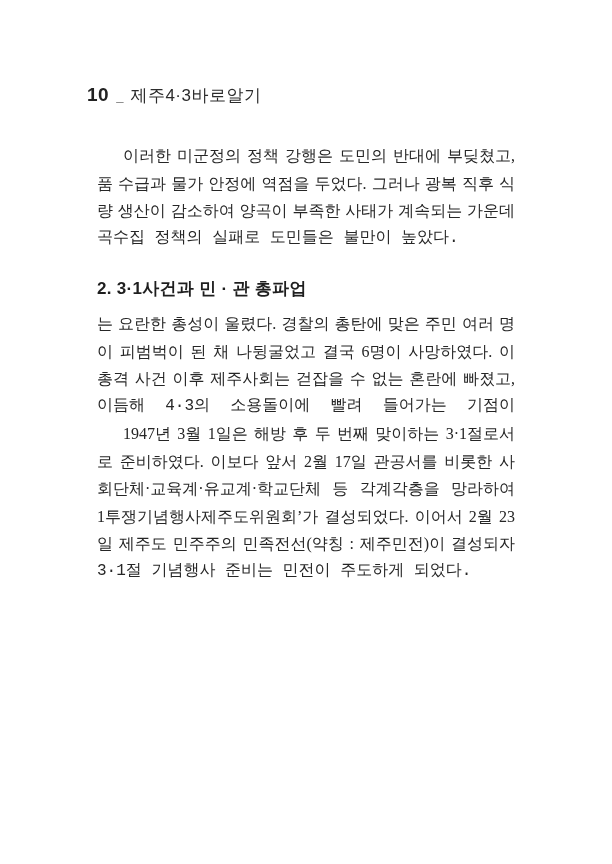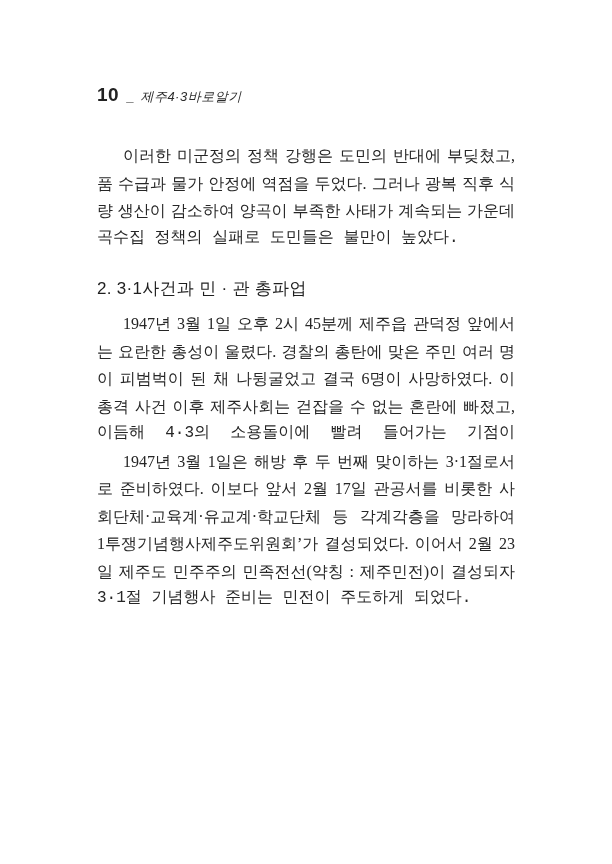--- a/index.html
+++ b/index.html
@@ -11,21 +11,21 @@
     position: relative;
     width: 612px;
     height: 864px;
     margin: 0 auto;
     background: #ffffff;
     overflow: hidden;
     color: #262626;
   }
   .page-header {
     position: absolute;
-    left: 97px;
+    left: 87px;
     top: 84px;
     display: flex;
     align-items: baseline;
     gap: 7px;
     white-space: nowrap;
   }
   .page-number {
     font-family: "Liberation Sans", "DejaVu Sans", sans-serif;
     font-size: 19px;
     font-weight: 600;
@@ -33,25 +33,24 @@
     color: #222222;
   }
   .header-separator {
     font-family: "Liberation Sans", "DejaVu Sans", sans-serif;
     font-size: 13px;
     font-weight: 700;
     color: #222222;
   }
   .book-title {
     font-family: "Liberation Sans", "DejaVu Sans", sans-serif;
-    font-size: 13px;
+    font-size: 17px;
     font-weight: 400;
     letter-spacing: 0.5px;
     color: #2c2c2c;
-    font-style: italic;
   }
   .page-body {
     position: absolute;
     left: 97px;
     top: 142px;
     width: 418px;
   }
   .para {
     margin: 0;
     padding: 0;
@@ -71,21 +70,21 @@
     padding-left: 26px;
   }
   .line.last {
     text-align-last: left;
     font-family: Liberation Mono, monospace;
   }
   .section-heading {
     margin: 26px 0 10px 0;
     font-family: "Liberation Sans", "DejaVu Sans", sans-serif;
     font-size: 17px;
-    font-weight: 400;
+    font-weight: 700;
     line-height: 22px;
     letter-spacing: 0.3px;
     color: #1e1e1e;
   }
 </style>
 </head>
 <body>
 
 <div class="page">
 
@@ -100,21 +99,20 @@
     <div class="para">
       <div class="line first">이러한 미군정의 정책 강행은 도민의 반대에 부딪쳤고, 경</div>
       <div class="line">품 수급과 물가 안정에 역점을 두었다. 그러나 광복 직후 식</div>
       <div class="line">량 생산이 감소하여 양곡이 부족한 사태가 계속되는 가운데</div>
       <div class="line last">곡수집 정책의 실패로 도민들은 불만이 높았다.</div>
     </div>
 
     <div class="section-heading">2. 3·1사건과 민 · 관 총파업</div>
 
     <div class="para">
-      <div class="line first">1947년 3월 1일 오후 2시 45분께 제주읍 관덕정 앞에서</div>
       <div class="line">는 요란한 총성이 울렸다. 경찰의 총탄에 맞은 주민 여러 명</div>
       <div class="line">이 피범벅이 된 채 나뒹굴었고 결국 6명이 사망하였다. 이</div>
       <div class="line">총격 사건 이후 제주사회는 걷잡을 수 없는 혼란에 빠졌고,</div>
       <div class="line last">이듬해 4·3의 소용돌이에 빨려 들어가는 기점이 되었다.</div>
     </div>
 
     <div class="para">
       <div class="line first">1947년 3월 1일은 해방 후 두 번째 맞이하는 3·1절로서</div>
       <div class="line">로 준비하였다. 이보다 앞서 2월 17일 관공서를 비롯한 사</div>
       <div class="line">회단체·교육계·유교계·학교단체 등 각계각층을 망라하여 ‘3·</div>

